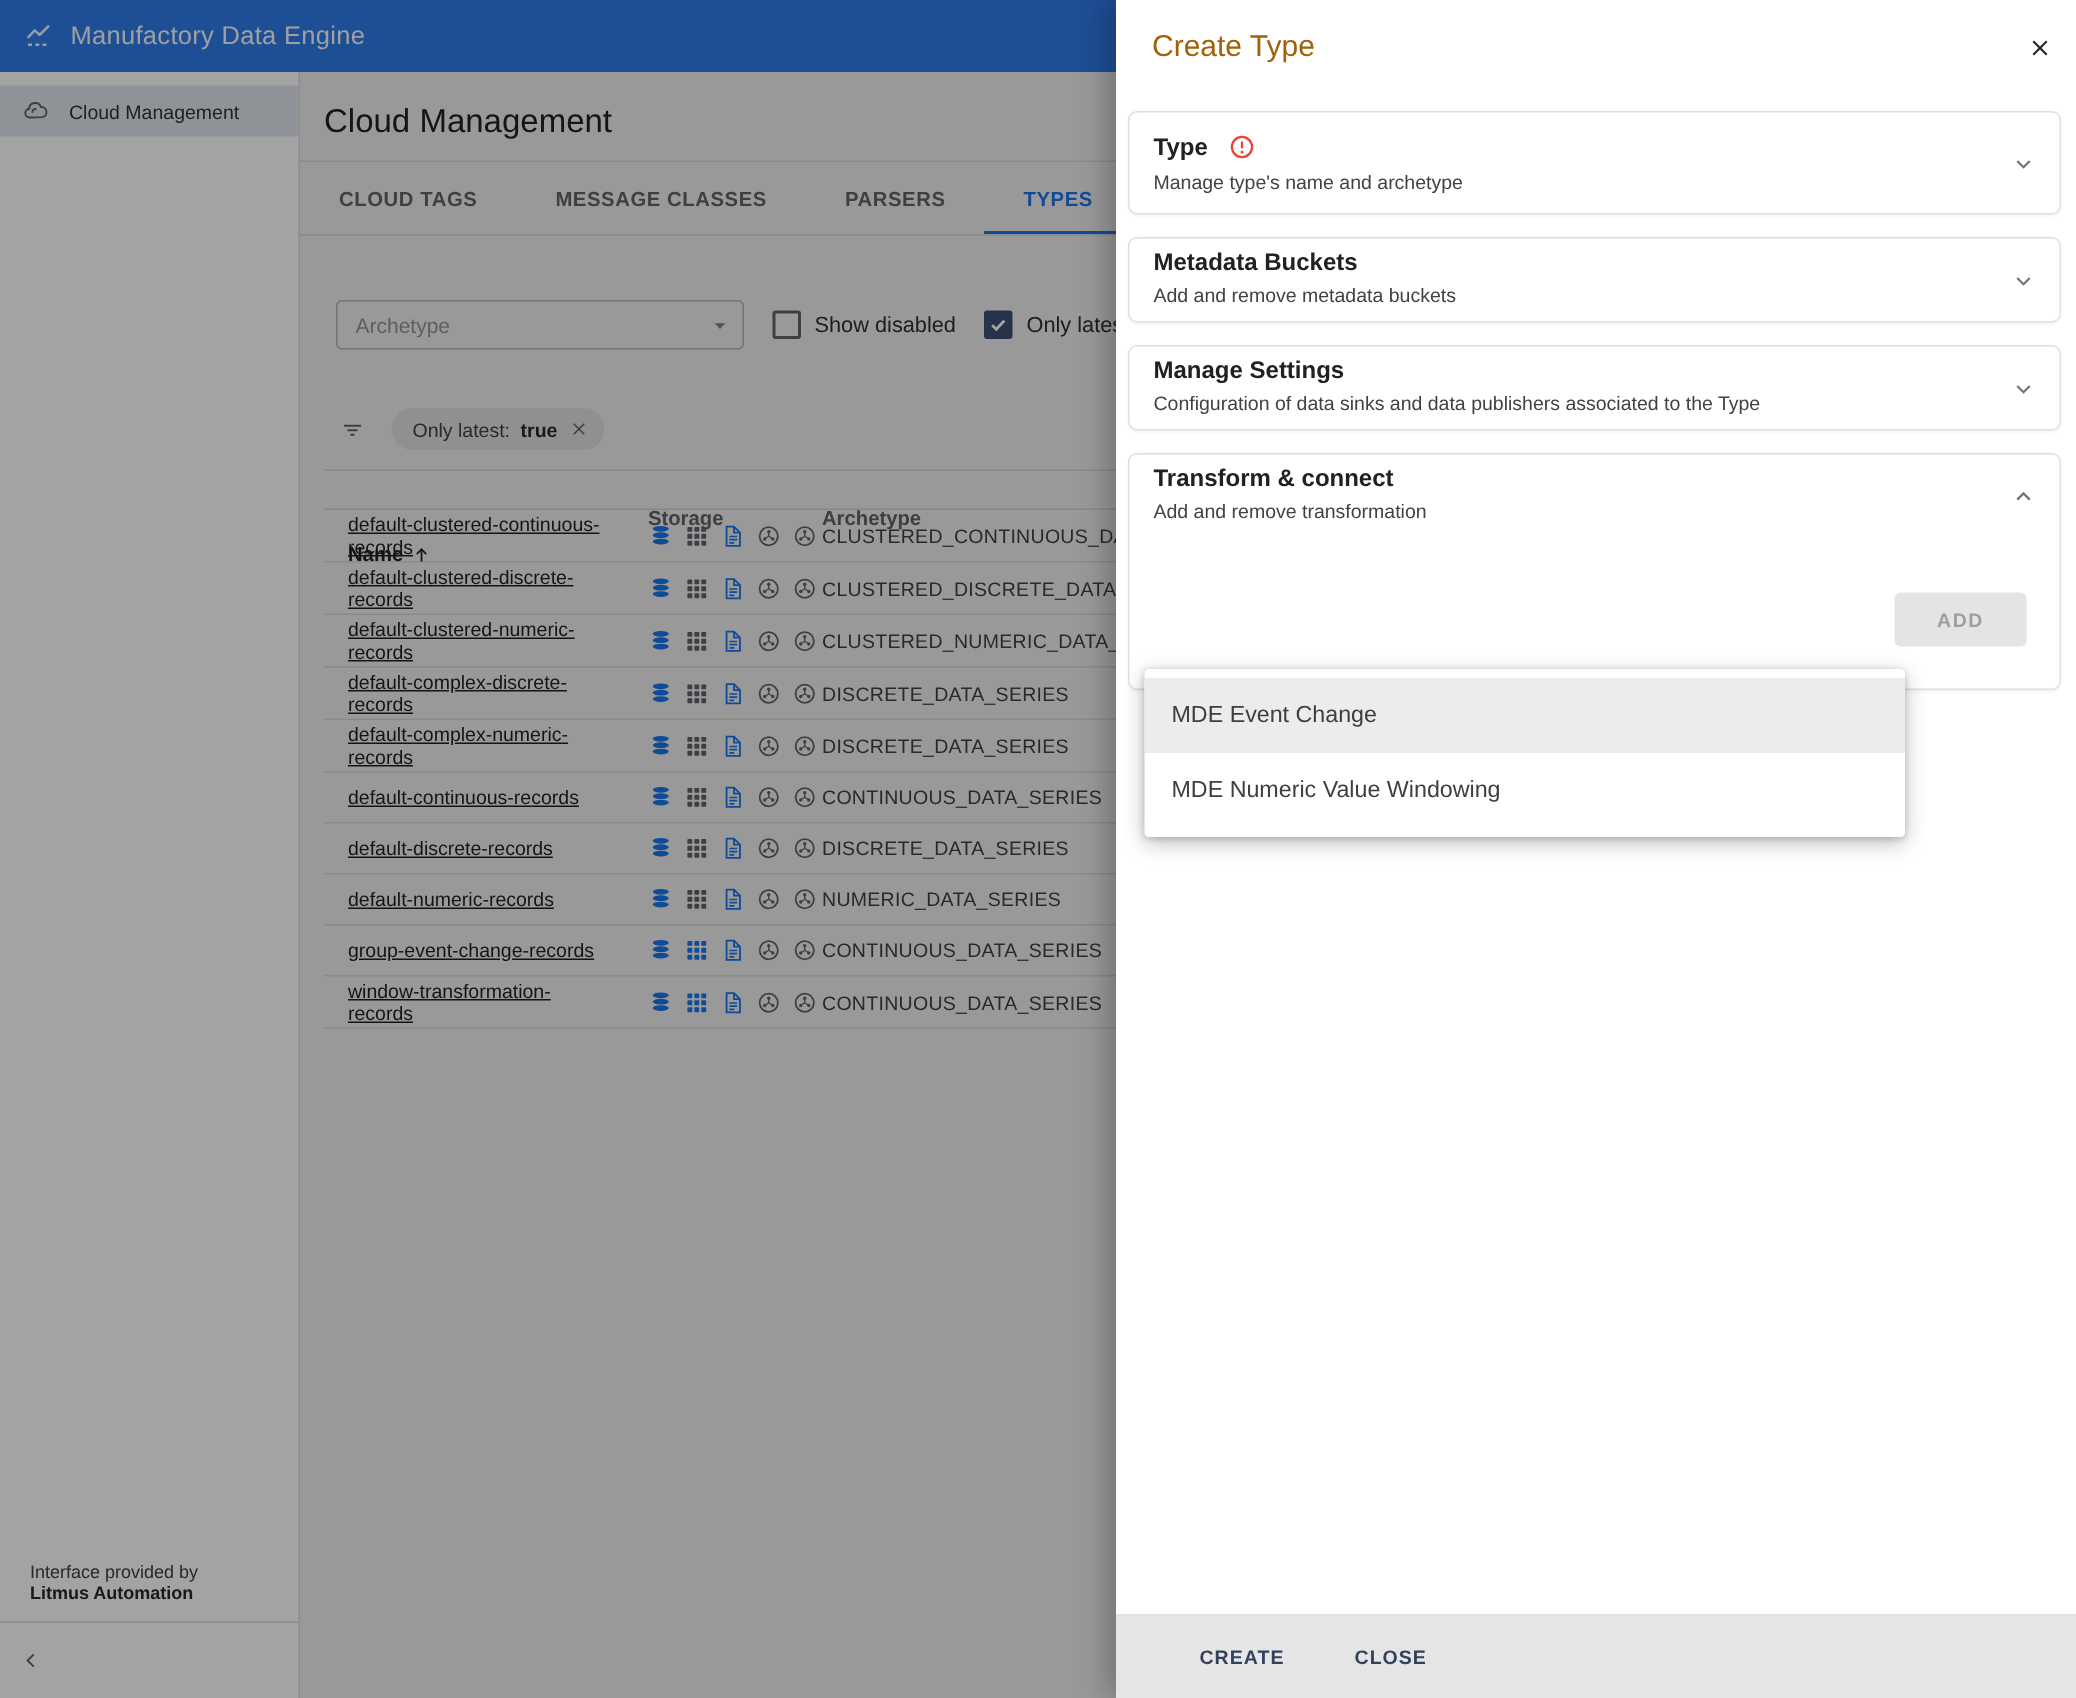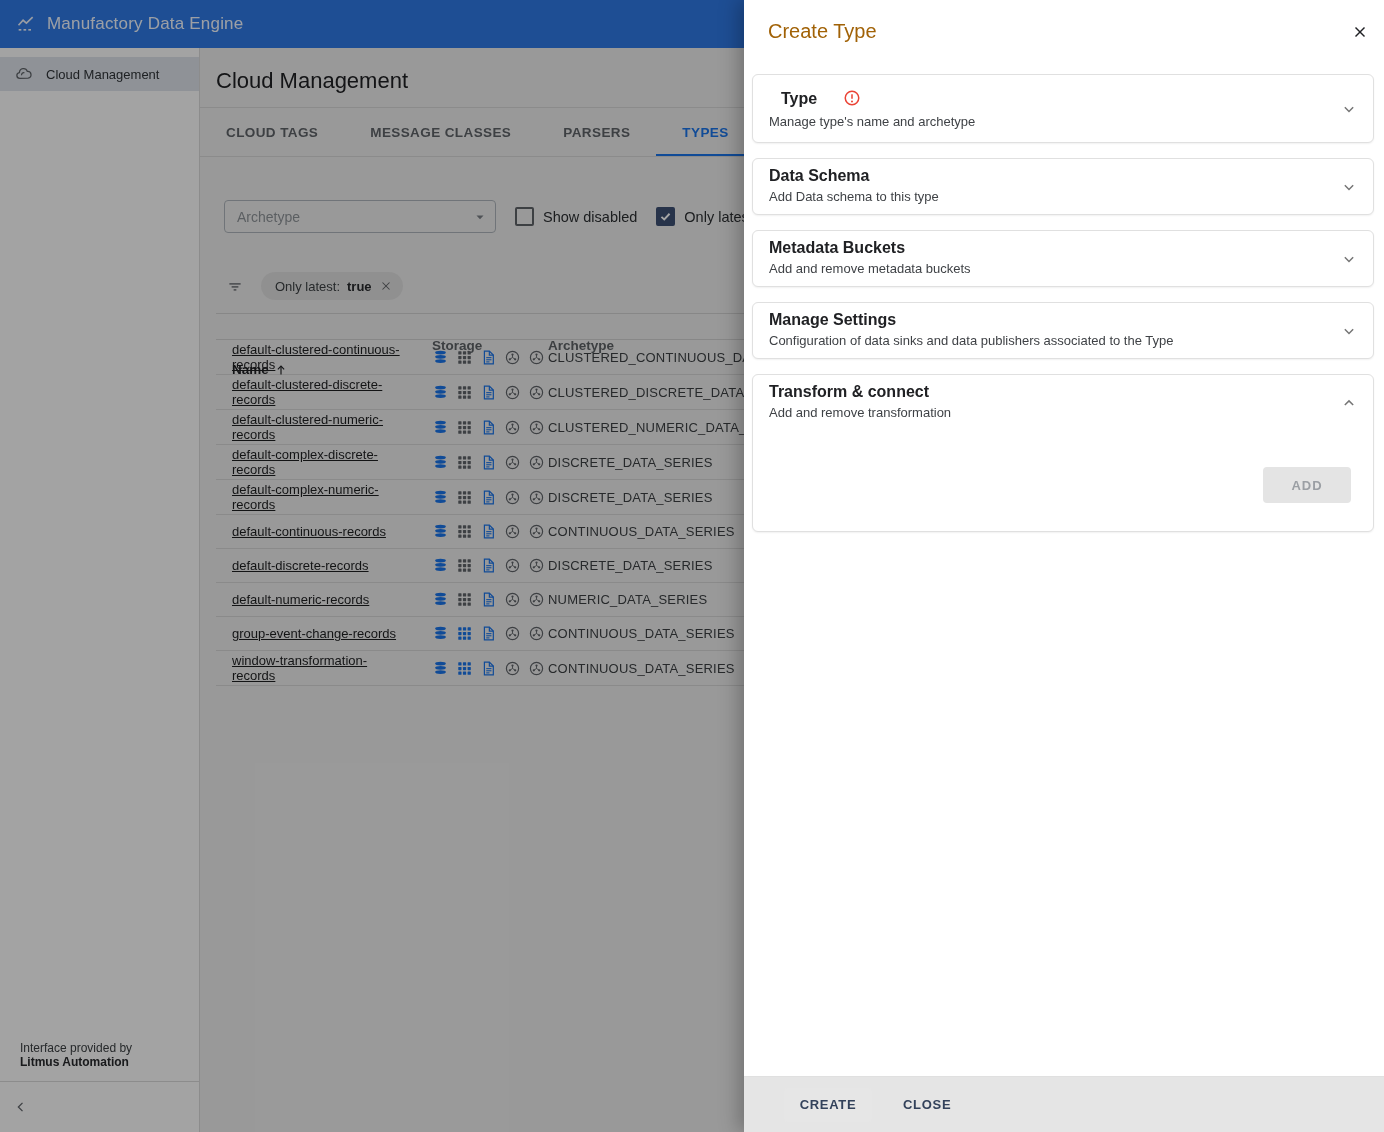--- a/index.html
+++ b/index.html
@@ -72,21 +72,21 @@
   .drawer-head{position:relative;height:72px;}
   .drawer-title{position:absolute;left:24px;top:20px;margin:0;font-size:20px;font-weight:500;color:#a16207;}
   .drawer-close{position:absolute;right:15px;top:23px;color:#202124;cursor:pointer;}
   .sections{padding:2px 10px 0 8px;}
   .card{position:relative;background:#fff;border:1px solid #e0e0e0;border-radius:6px;
         box-shadow:0 1px 2px rgba(0,0,0,.06);padding:7px 16px 9px;margin-bottom:15px;box-sizing:border-box;}
   .card.has-error{padding-top:11px;padding-bottom:12px;}
   .card.expanded{height:158px;}
   .card h3{margin:0 0 4px;font-size:16px;line-height:19px;font-weight:700;color:#202124;}
   .title-row{display:flex;align-items:center;gap:14px;height:24px;margin-bottom:4px;}
-  .title-row h3{margin:12px;}
+  .title-row h3{margin:0;}
   .card .sub{font-size:13px;line-height:16px;color:#3f4246;}
   .chev{position:absolute;right:14px;top:50%;transform:translateY(-50%);color:#757575;cursor:pointer;}
   .card.expanded .chev{top:28px;}
   .err{color:#ea4335;display:flex;}
   .add-btn{position:absolute;right:22px;top:92px;width:88px;height:36px;background:#e4e4e4;border:none;
            border-radius:4px;color:#9b9fa4;font-family:inherit;font-size:13px;font-weight:600;letter-spacing:1px;}
   .menu{position:absolute;left:19px;top:446px;width:507px;background:#fff;border-radius:3px;z-index:70;
         box-shadow:0 4px 14px rgba(0,0,0,.26),0 1px 4px rgba(0,0,0,.16);padding:6px 0;}
   .menu-item{height:50px;display:flex;align-items:center;padding:0 18px;font-size:15.5px;color:#3c4043;cursor:pointer;}
   .menu-item.hl{background:#ececec;}
@@ -885,29 +885,20 @@
             <h3>Type</h3>
             <span class="ic err">
               <svg viewBox="0 0 24 24" fill="none" stroke="currentColor" stroke-width="2">
                 <circle cx="12" cy="12" r="9"></circle>
                 <line x1="12" y1="7" x2="12" y2="13"></line>
                 <circle cx="12" cy="16.6" r="0.6" fill="currentColor" stroke-width="1.4"></circle>
               </svg>
             </span>
           </div>
           <div class="sub">Manage type's name and archetype</div>
-          <span class="ic ic20 chev">
-            <svg viewBox="0 0 24 24" fill="none" stroke="currentColor" stroke-width="1.8">
-              <polyline points="7 10 12 15 17 10"></polyline>
-            </svg>
-          </span>
-        </div>
-        <div class="card">
-          <h3>Data Schema</h3>
-          <div class="sub">Add Data schema to this type</div>
           <span class="ic ic20 chev">
             <svg viewBox="0 0 24 24" fill="none" stroke="currentColor" stroke-width="1.8">
               <polyline points="7 10 12 15 17 10"></polyline>
             </svg>
           </span>
         </div>
         <div class="card">
           <h3>Metadata Buckets</h3>
           <div class="sub">Add and remove metadata buckets</div>
           <span class="ic ic20 chev">
@@ -929,18 +920,22 @@
           <h3>Transform &amp; connect</h3>
           <div class="sub">Add and remove transformation</div>
           <span class="ic ic20 chev">
             <svg viewBox="0 0 24 24" fill="none" stroke="currentColor" stroke-width="1.8">
               <polyline points="7 14.5 12 9.5 17 14.5"></polyline>
             </svg>
           </span>
           <button class="add-btn" disabled="">ADD</button>
         </div>
       </div>
+    <div class="menu" id="dropdown">
+        <div class="menu-item hl">MDE Event Change</div>
+        <div class="menu-item">MDE Numeric Value Windowing</div>
+      </div>
     <div class="drawer-footer">
       <button class="create-btn">CREATE</button>
       <button class="close-btn">CLOSE</button>
     </div>
   </aside>
 </div>
 
 </body></html>

